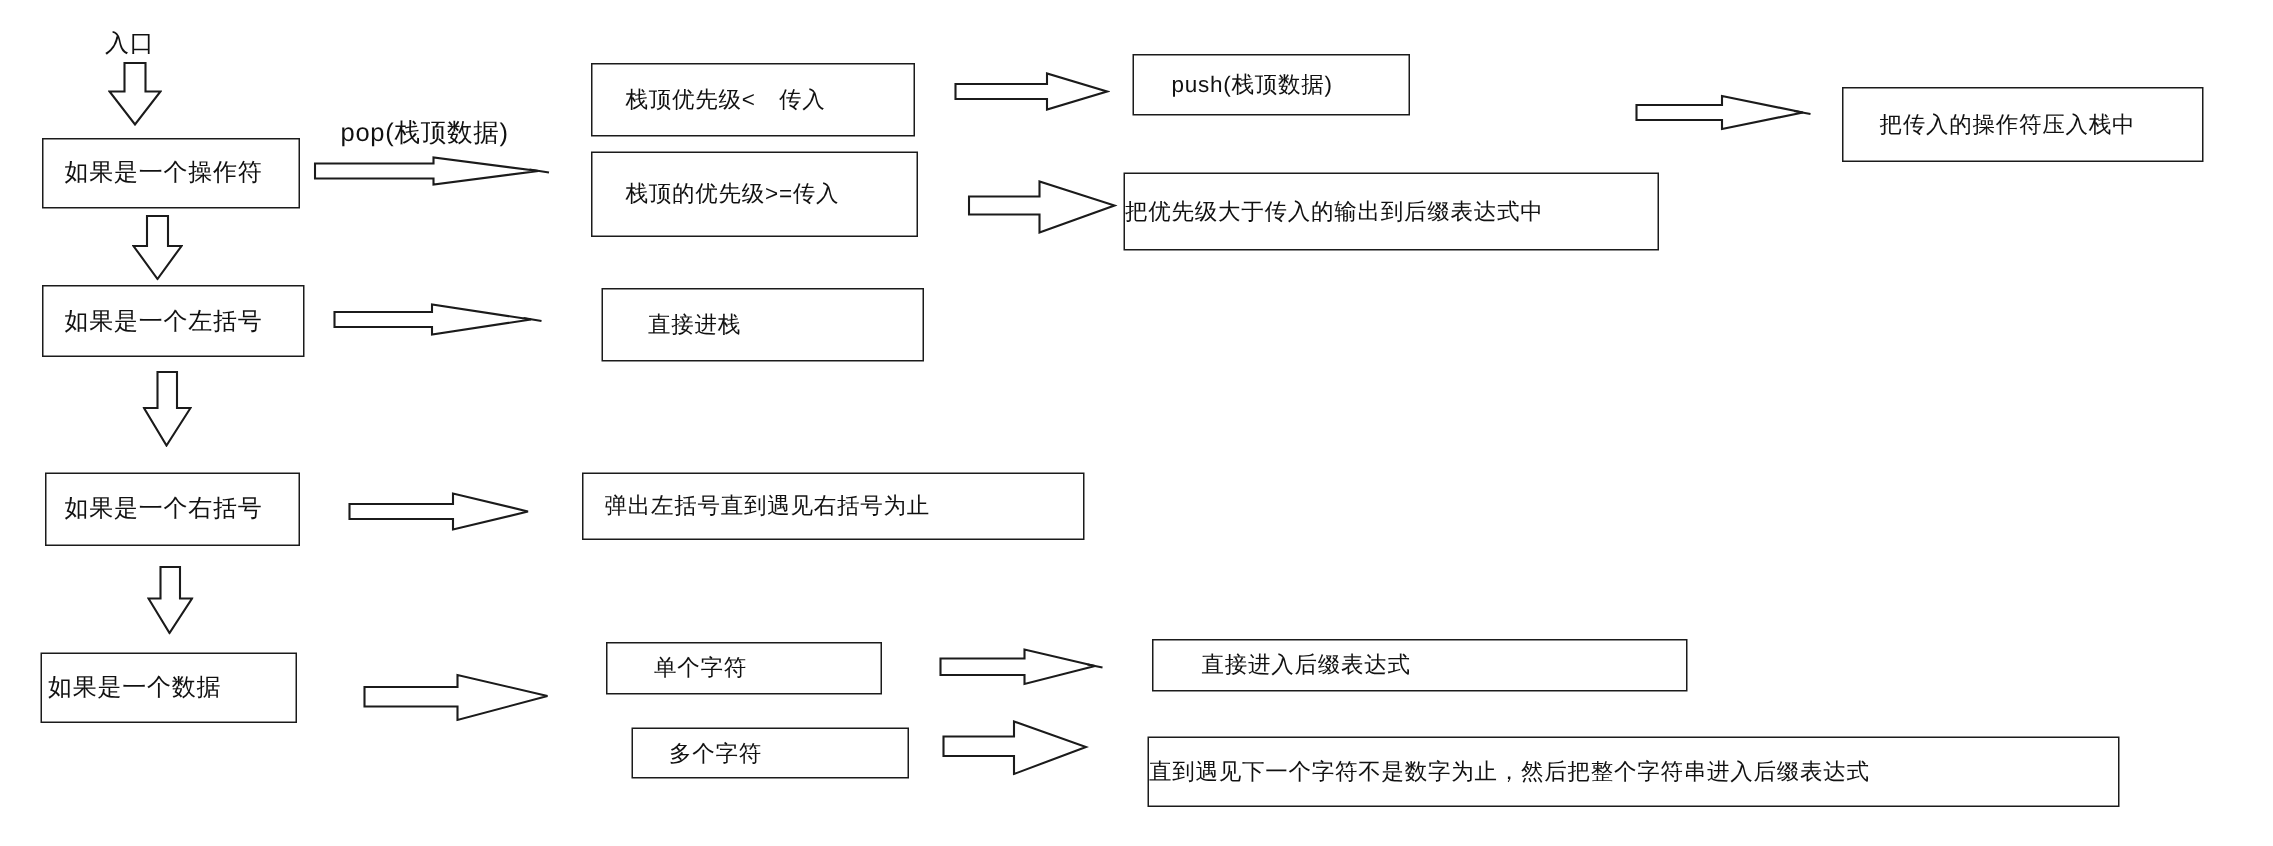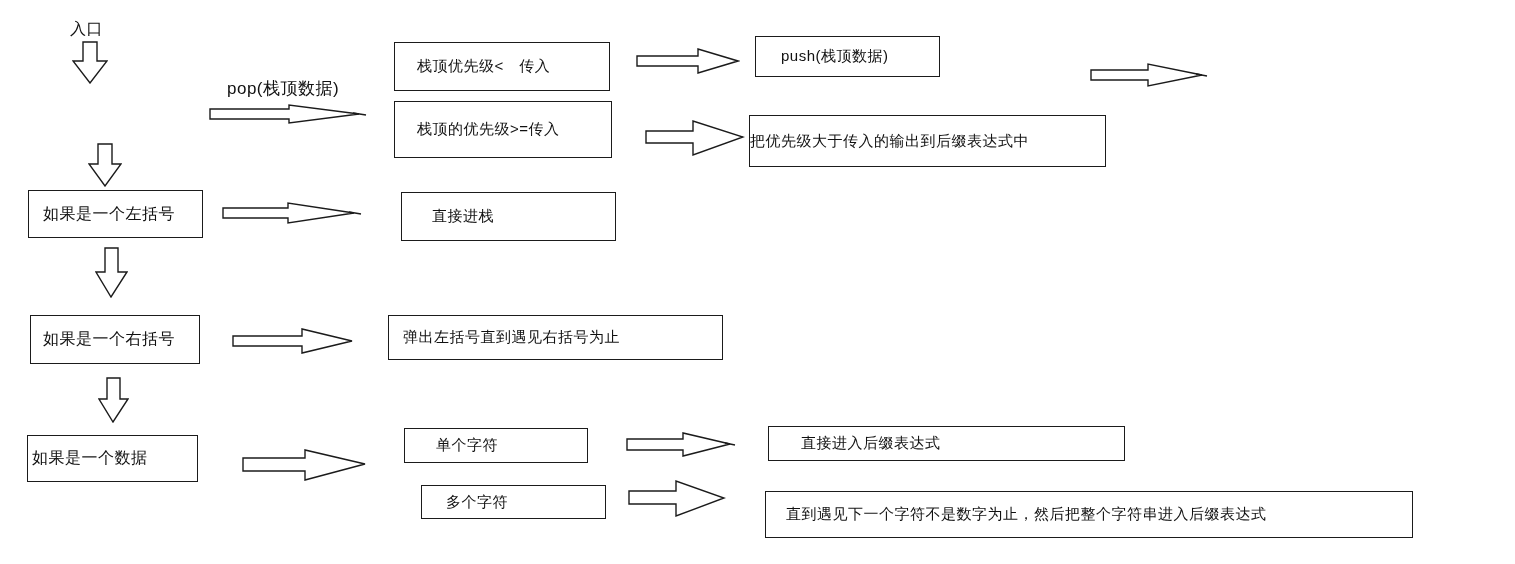--- a/index.html
+++ b/index.html
@@ -23,20 +23,23 @@
 
 <div id="canvas">
 
   <div class="floating-label" style="left:70px;top:19px;">入口</div>
   <div class="arrow" style="left:72px;top:41px;width:36px;height:43px;">
     <svg viewBox="0 0 36 43" preserveAspectRatio="none">
         <polygon points="11,1 25,1 25,20 35,20 18,42 1,20 11,20"></polygon>
       </svg>
   </div>
 
+  <div class="node" style="left:28px;top:92px;width:172px;height:47px;padding-left:14px;font-size:16px;">
+    <span>如果是一个操作符</span>
+  </div>
 
   <div class="floating-label" style="left:227px;top:77px;font-size:17px;">pop(栈顶数据)</div>
   <div class="arrow" style="left:209px;top:103px;width:158px;height:22px;">
     <svg viewBox="0 0 158 22" preserveAspectRatio="none">
       <polygon points="1,6 80,6 80,2 150,11 80,20 80,16 1,16"></polygon>
       <line x1="144" y1="10" x2="157" y2="12"></line>
     </svg>
   </div>
 
   <div class="node" style="left:394px;top:42px;width:216px;height:49px;padding-left:22px;">
@@ -62,20 +65,23 @@
   </div>
   <div class="node" style="left:749px;top:115px;width:357px;height:52px;">
     <span>把优先级大于传入的输出到后缀表达式中</span>
   </div>
 
   <div class="arrow" style="left:1090px;top:62px;width:118px;height:26px;">
     <svg viewBox="0 0 118 26" preserveAspectRatio="none">
       <polygon points="1,8 58,8 58,2 112,13 58,24 58,18 1,18"></polygon>
       <line x1="106" y1="12" x2="117" y2="14"></line>
     </svg>
+  </div>
+  <div class="node" style="left:1228px;top:58px;width:241px;height:50px;padding-left:24px;">
+    <span>把传入的操作符压入栈中</span>
   </div>
 
   <div class="arrow" style="left:88px;top:143px;width:34px;height:44px;">
     <svg viewBox="0 0 34 44" preserveAspectRatio="none">
         <polygon points="10,1 24,1 24,21 33,21 17,43 1,21 10,21"></polygon>
       </svg>
   </div>
   <div class="node" style="left:28px;top:190px;width:175px;height:48px;padding-left:14px;font-size:16px;">
     <span>如果是一个左括号</span>
   </div>
@@ -134,17 +140,17 @@
   </div>
 
   <div class="node" style="left:405px;top:485px;width:185px;height:34px;padding-left:24px;margin-left:16px;">
     <span>多个字符</span>
   </div>
   <div class="arrow" style="left:628px;top:479px;width:98px;height:38px;">
     <svg viewBox="0 0 98 38" preserveAspectRatio="none">
         <polygon points="1,12 48,12 48,2 96,19 48,37 48,25 1,25"></polygon>
       </svg>
   </div>
-  <div class="node" style="left:765px;top:491px;width:648px;height:47px;padding-left:20px;">
+  <div class="node" style="left:765px;top:491px;width:648px;height:47px;">
     <span>直到遇见下一个字符不是数字为止，然后把整个字符串进入后缀表达式</span>
   </div>
 
 </div>
 
 </body></html>

